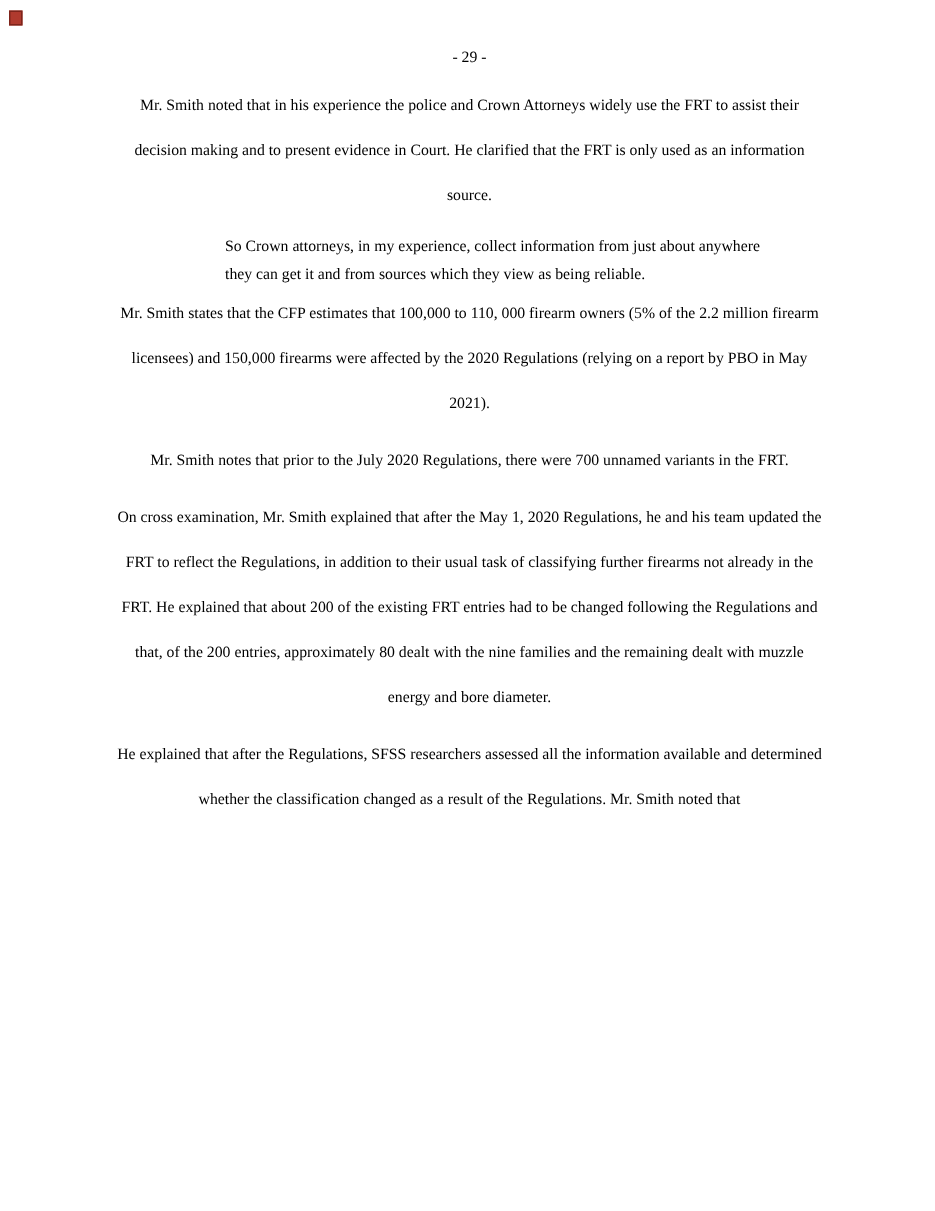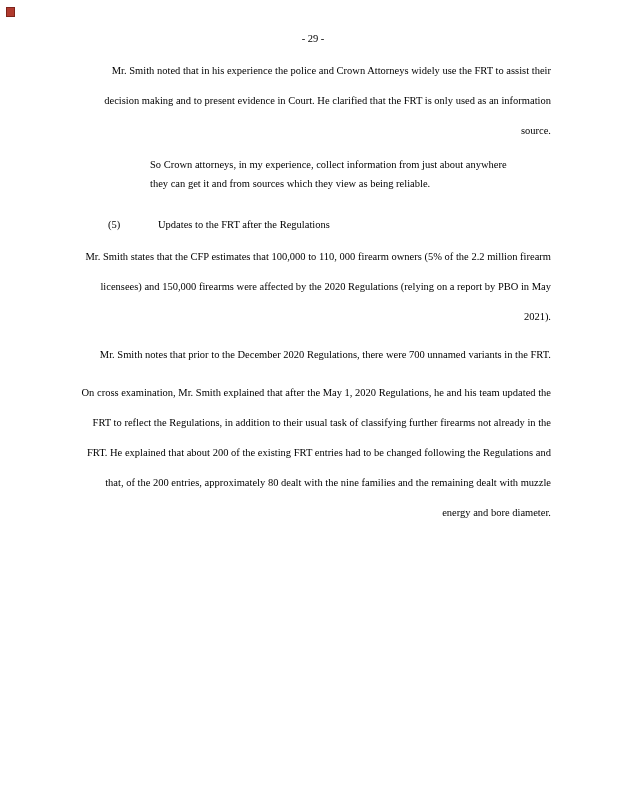--- a/index.html
+++ b/index.html
@@ -35,21 +35,21 @@
     font-size: 10.5px;
     letter-spacing: 0;
   }
   .pagenum {
     text-align: center;
     line-height: 18px;
   }
   p.body {
     margin: 8px 0 0 0;
     line-height: 30px;
-    text-align: right;
+    text-align: center;
   }
   p.body.after-heading {
     margin-top: 2px;
   }
   .quote {
     margin: 10px 0 0 75px;
     width: 358px;
     line-height: 18.5px;
   }
   .quote + .quote {
@@ -77,25 +77,23 @@
   <div class="content">
 
     <div class="pagenum">- 29 -</div>
 
     <p class="body">Mr. Smith noted that in his experience the police and Crown Attorneys widely use the FRT to assist their decision making and to present evidence in Court. He clarified that the FRT is only used as an information source.</p>
 
 
 
     <div class="quote">So Crown attorneys, in my experience, collect information from just about anywhere they can get it and from sources which they view as being reliable.</div>
 
-    <div class="heading">
-      <span class="hnum">(5)</span><span class="htext">Updates to the FRT after the Regulations</span>
-    </div>
 
     <p class="body after-heading">Mr. Smith states that the CFP estimates that 100,000 to 110, 000 firearm owners (5% of the 2.2 million firearm licensees) and 150,000 firearms were affected by the 2020 Regulations (relying on a report by PBO in May 2021).</p>
 
-    <p class="body">Mr. Smith notes that prior to the December 2020 Regulations, there were 700 unnamed variants in the FRT.</p>
+    <p class="body">Mr. Smith notes that prior to the July 2020 Regulations, there were 700 unnamed variants in the FRT.</p>
 
     <p class="body">On cross examination, Mr. Smith explained that after the May 1, 2020 Regulations, he and his team updated the FRT to reflect the Regulations, in addition to their usual task of classifying further firearms not already in the FRT. He explained that about 200 of the existing FRT entries had to be changed following the Regulations and that, of the 200 entries, approximately 80 dealt with the nine families and the remaining dealt with muzzle energy and bore diameter.</p>
 
+    <p class="body">He explained that after the Regulations, SFSS researchers assessed all the information available and determined whether the classification changed as a result of the Regulations. Mr. Smith noted that</p>
 
   </div>
 </div>
 
 </body></html>

